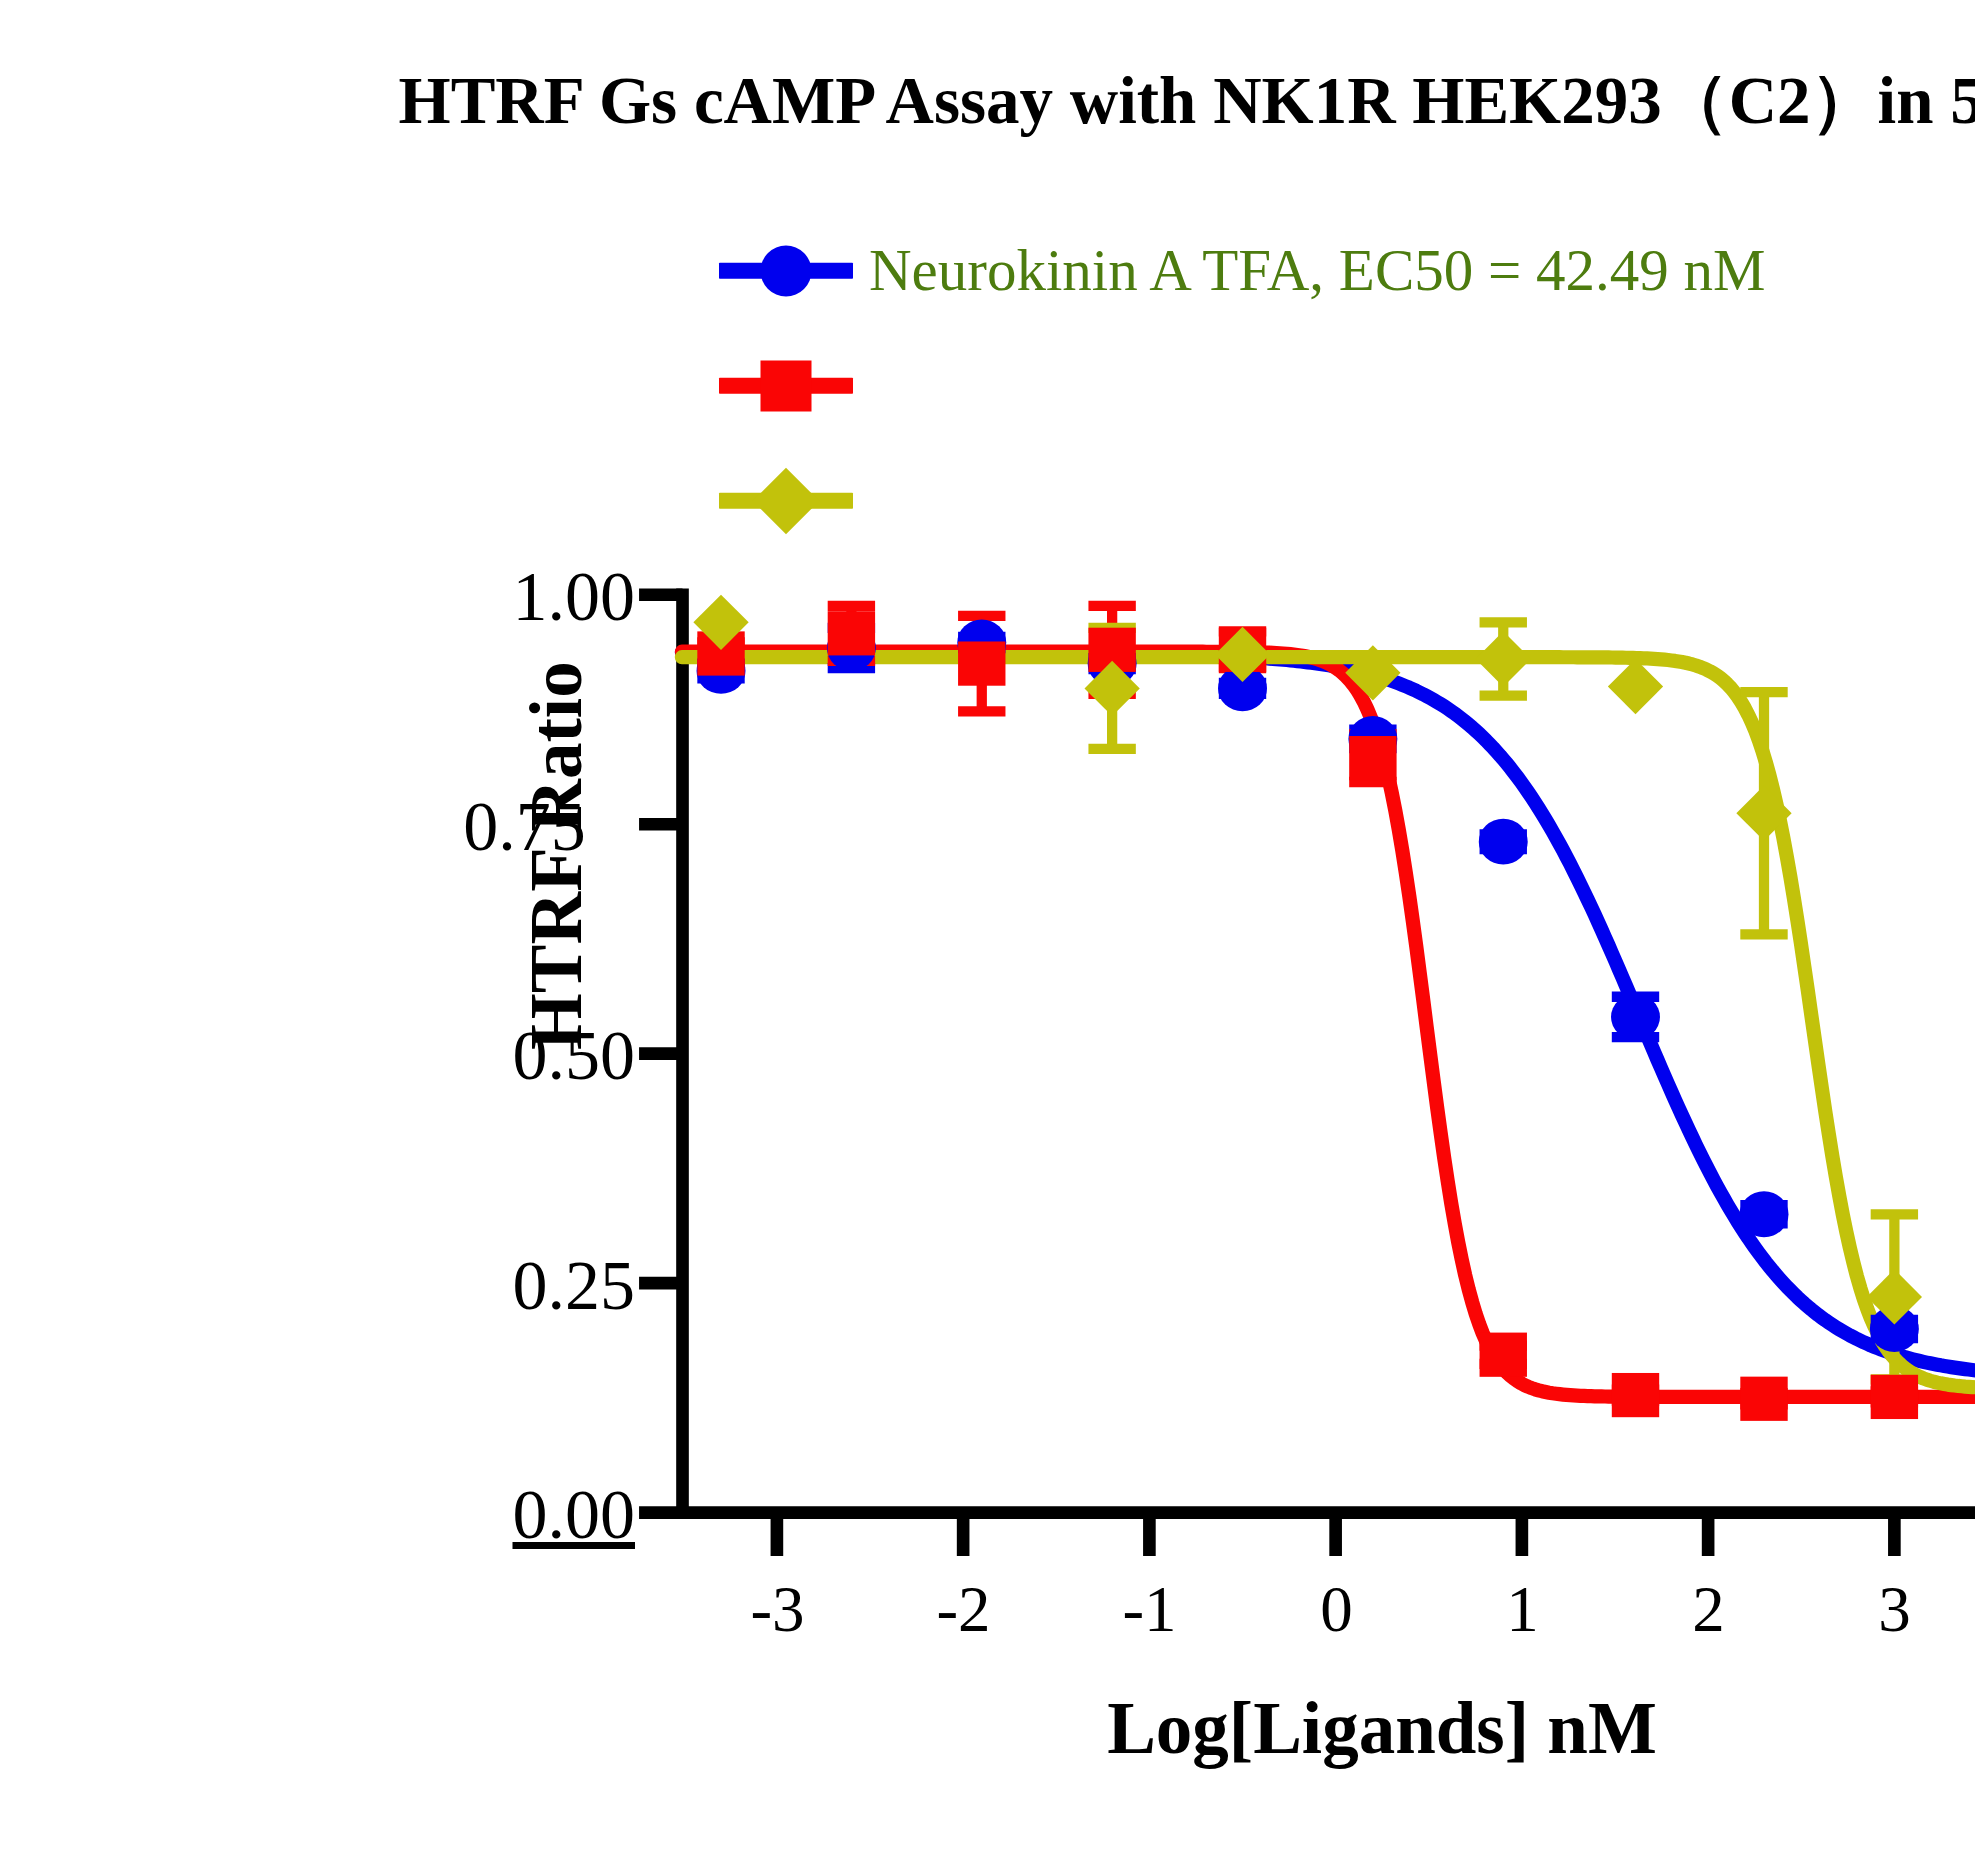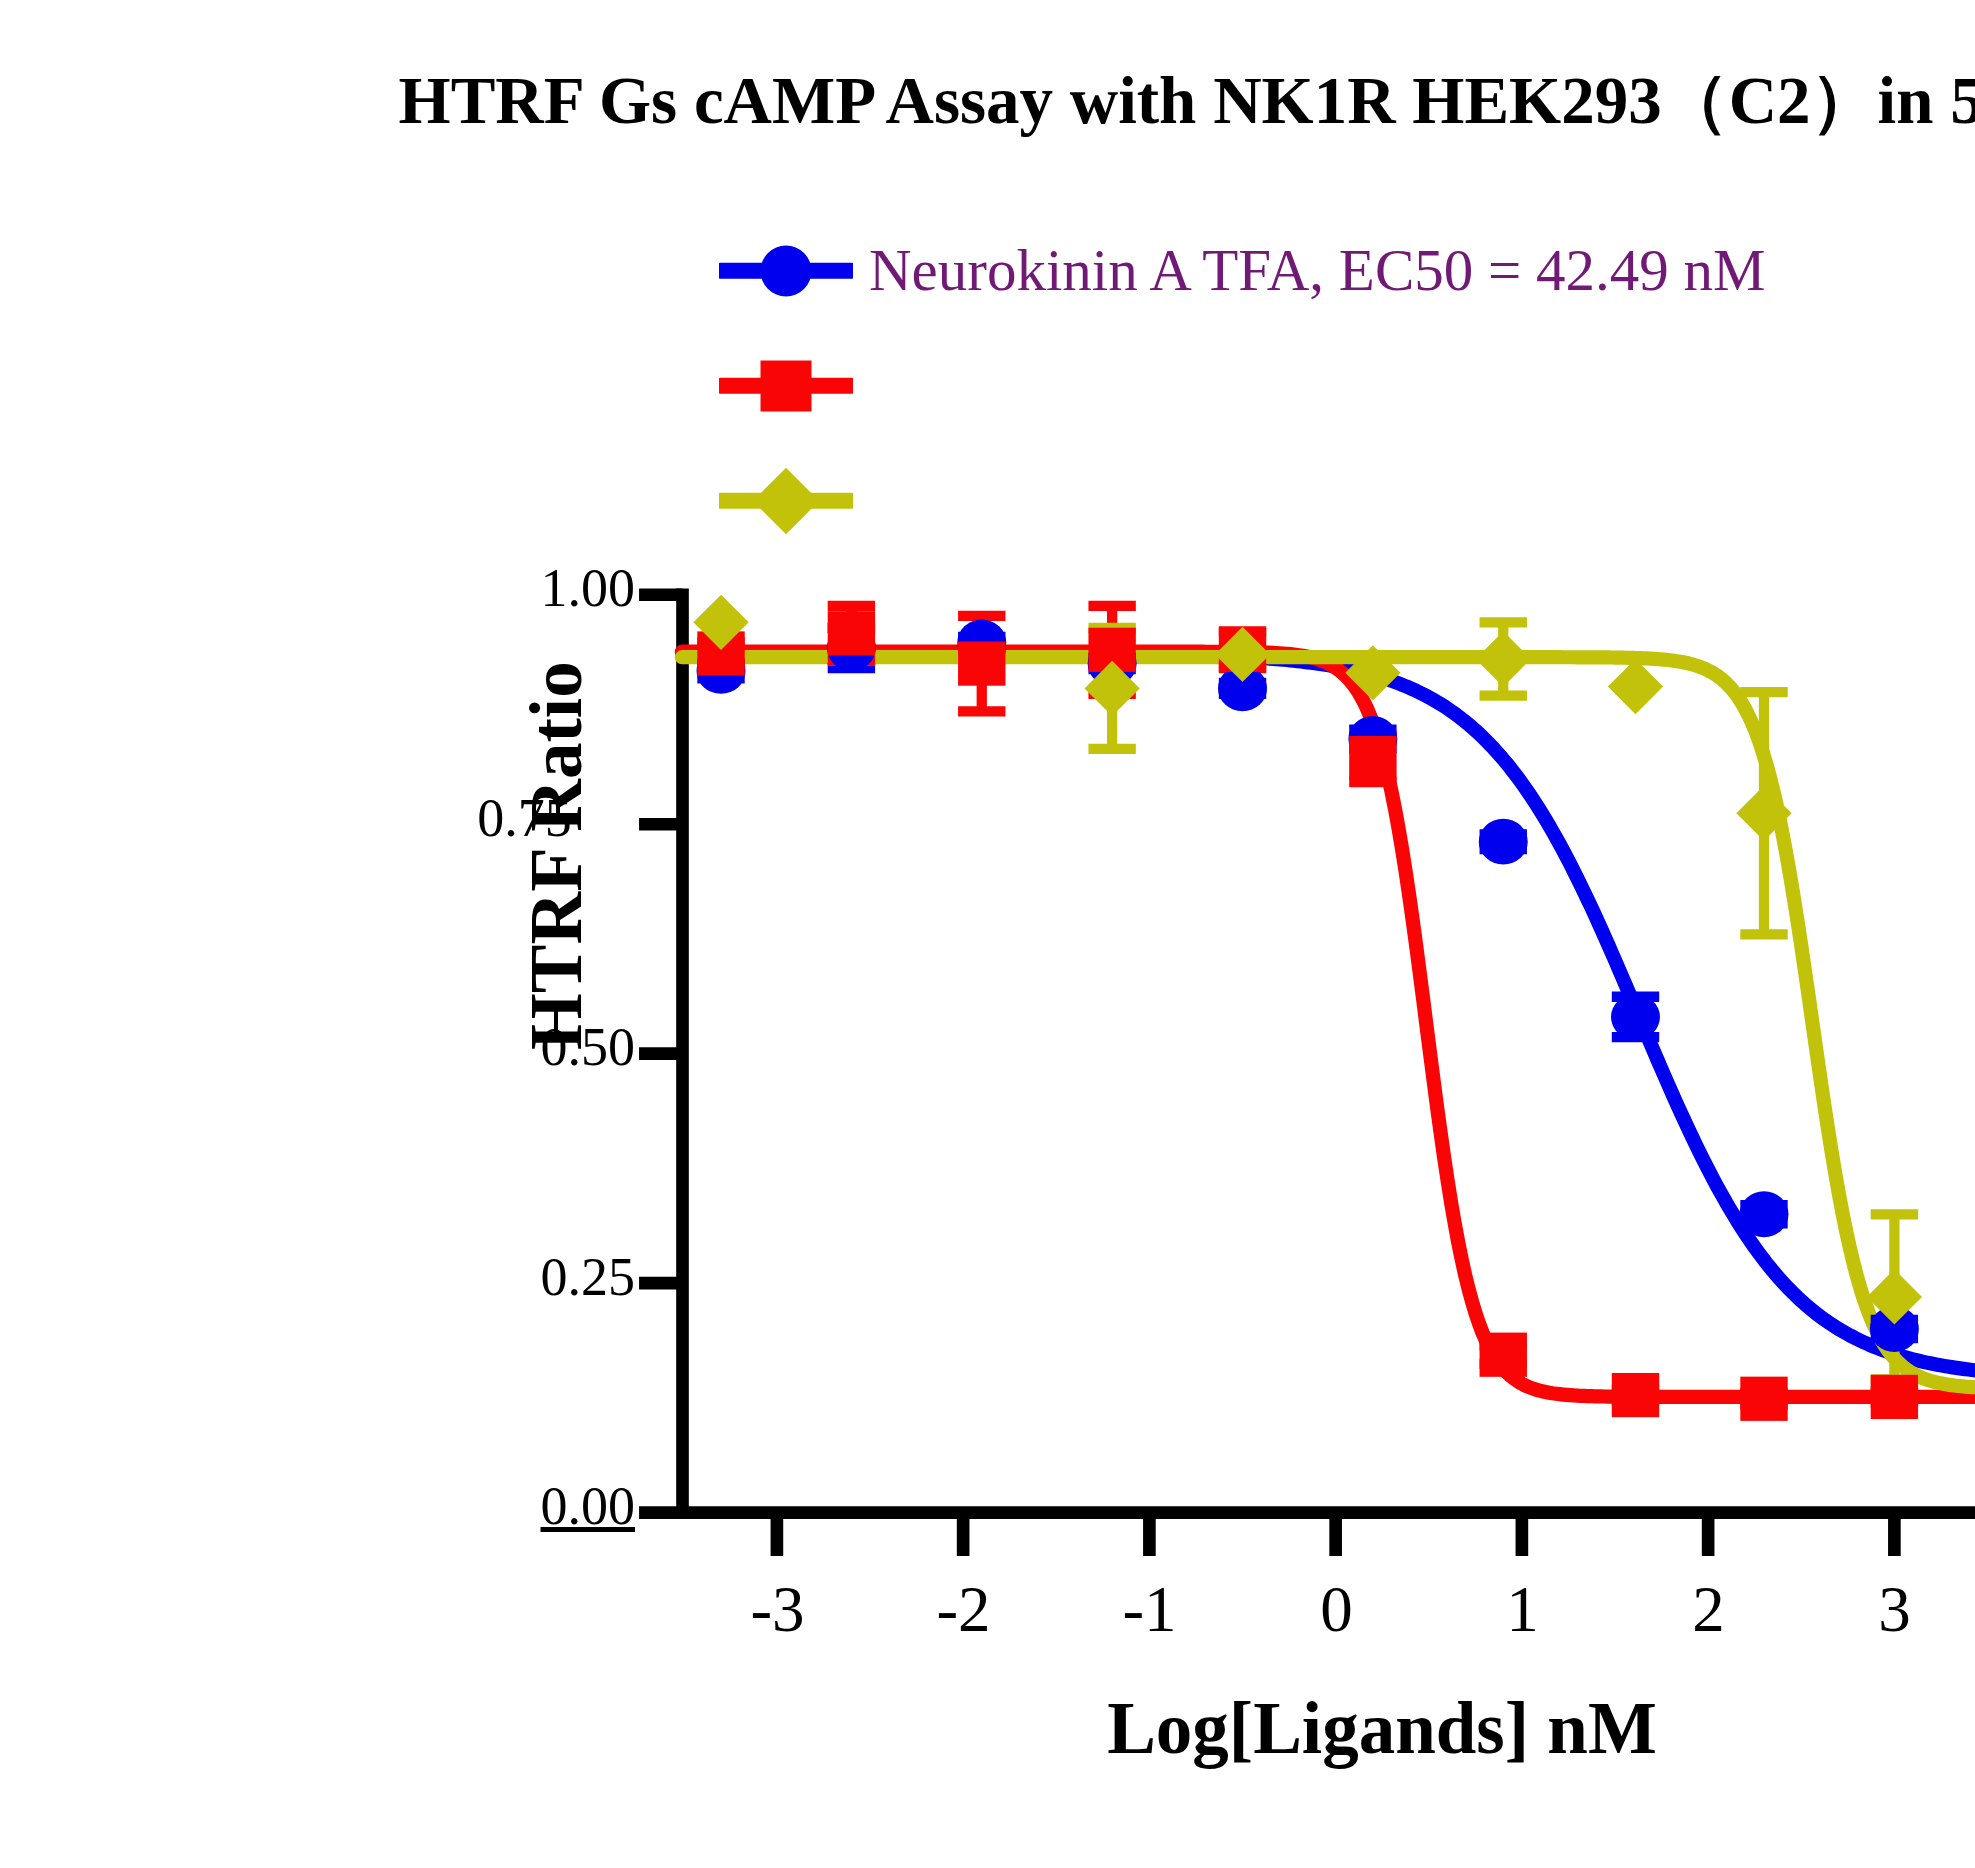--- a/index.html
+++ b/index.html
@@ -6,32 +6,32 @@
   body{width:2767px;height:1868px;position:relative;overflow:hidden;
        font-family:"Liberation Serif","DejaVu Serif",serif;}
   #title{position:absolute;left:0;top:55px;width:2767px;text-align:center;
          font-size:67px;font-weight:bold;letter-spacing:0px;color:#000;white-space:nowrap;}
   #legend{position:absolute;left:719px;top:213px;width:1580px;}
   .legend-row{display:flex;align-items:center;height:115px;}
   .legend-mark{width:134px;height:24px;position:relative;flex:none;margin-right:16px;}
   .legend-line{position:absolute;left:0;top:50%;transform:translateY(-50%);
                width:134px;height:16.6px;border-radius:0.8px;}
   .legend-sym{position:absolute;left:50%;top:50%;}
-  .legend-text{font-size:59px;color:#701a75;white-space:nowrap;line-height:1;}
+  .legend-text{font-size:59px;color:#4d7c0f;white-space:nowrap;line-height:1;}
   .sym-circle{width:51px;height:51px;border-radius:50%;
               transform:translate(-50%,-50%);}
   .sym-square{width:51px;height:51px;transform:translate(-50%,-50%);}
   .sym-diamond{width:47px;height:47px;transform:translate(-50%,-50%) rotate(45deg);}
   #plotwrap{position:absolute;left:0;top:0;width:2767px;height:1868px;}
   #ylabel{position:absolute;left:379px;top:830px;width:356px;
           font-size:73px;font-weight:bold;color:#000;text-align:center;
           transform:rotate(-90deg);transform-origin:center center;white-space:nowrap;}
   #xlabel{position:absolute;left:683px;top:1687px;width:1398px;text-align:center;
           font-size:73px;font-weight:bold;color:#000;white-space:nowrap;}
-  .ytick-label{position:absolute;font-size:54px;color:#000;text-align:right;
+  .ytick-label{position:absolute;font-size:70px;color:#000;text-align:right;
                width:221px;white-space:nowrap;}
   .xtick-label{position:absolute;font-size:65px;color:#000;text-align:center;
                width:119px;white-space:nowrap;}
 </style>
 </head>
 <body>
 
 <div id="title">HTRF Gs cAMP Assay with NK1R HEK293（C2）in 500 µM IBMX</div>
 
 <div id="legend">

